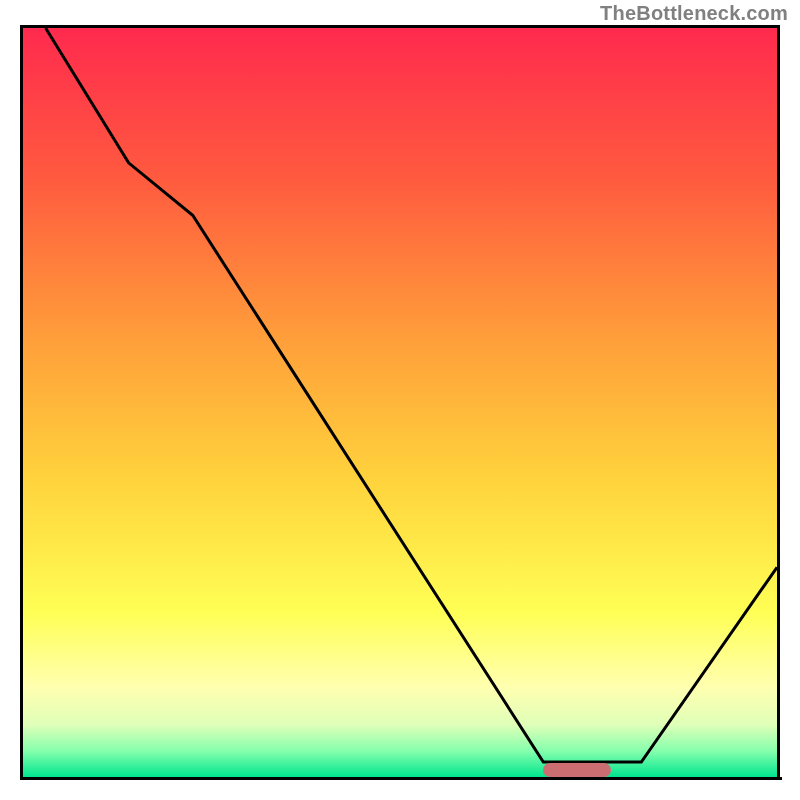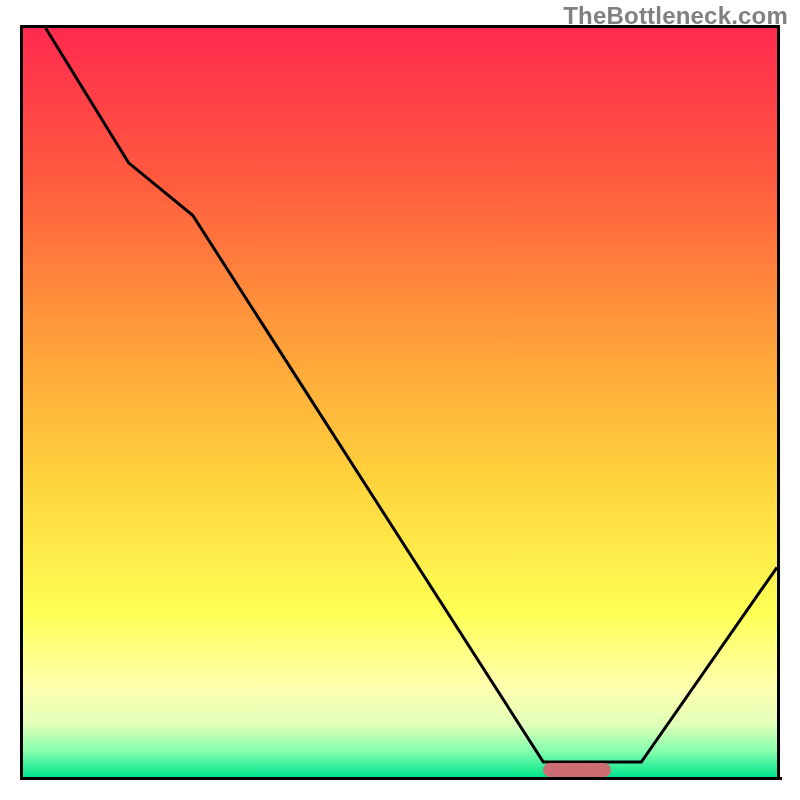--- a/index.html
+++ b/index.html
@@ -12,21 +12,21 @@
   }
   .chart-wrap {
     position: relative;
     width: 800px;
     height: 800px;
   }
   .watermark {
     position: absolute;
     top: 2px;
     right: 12px;
-    font-size: 24px;
+    font-size: 20px;
     font-weight: bold;
     color: #808080;
     letter-spacing: 0.2px;
     z-index: 5;
   }
   .plot {
     position: absolute;
     left: 20px;
     top: 25px;
     width: 760px;

